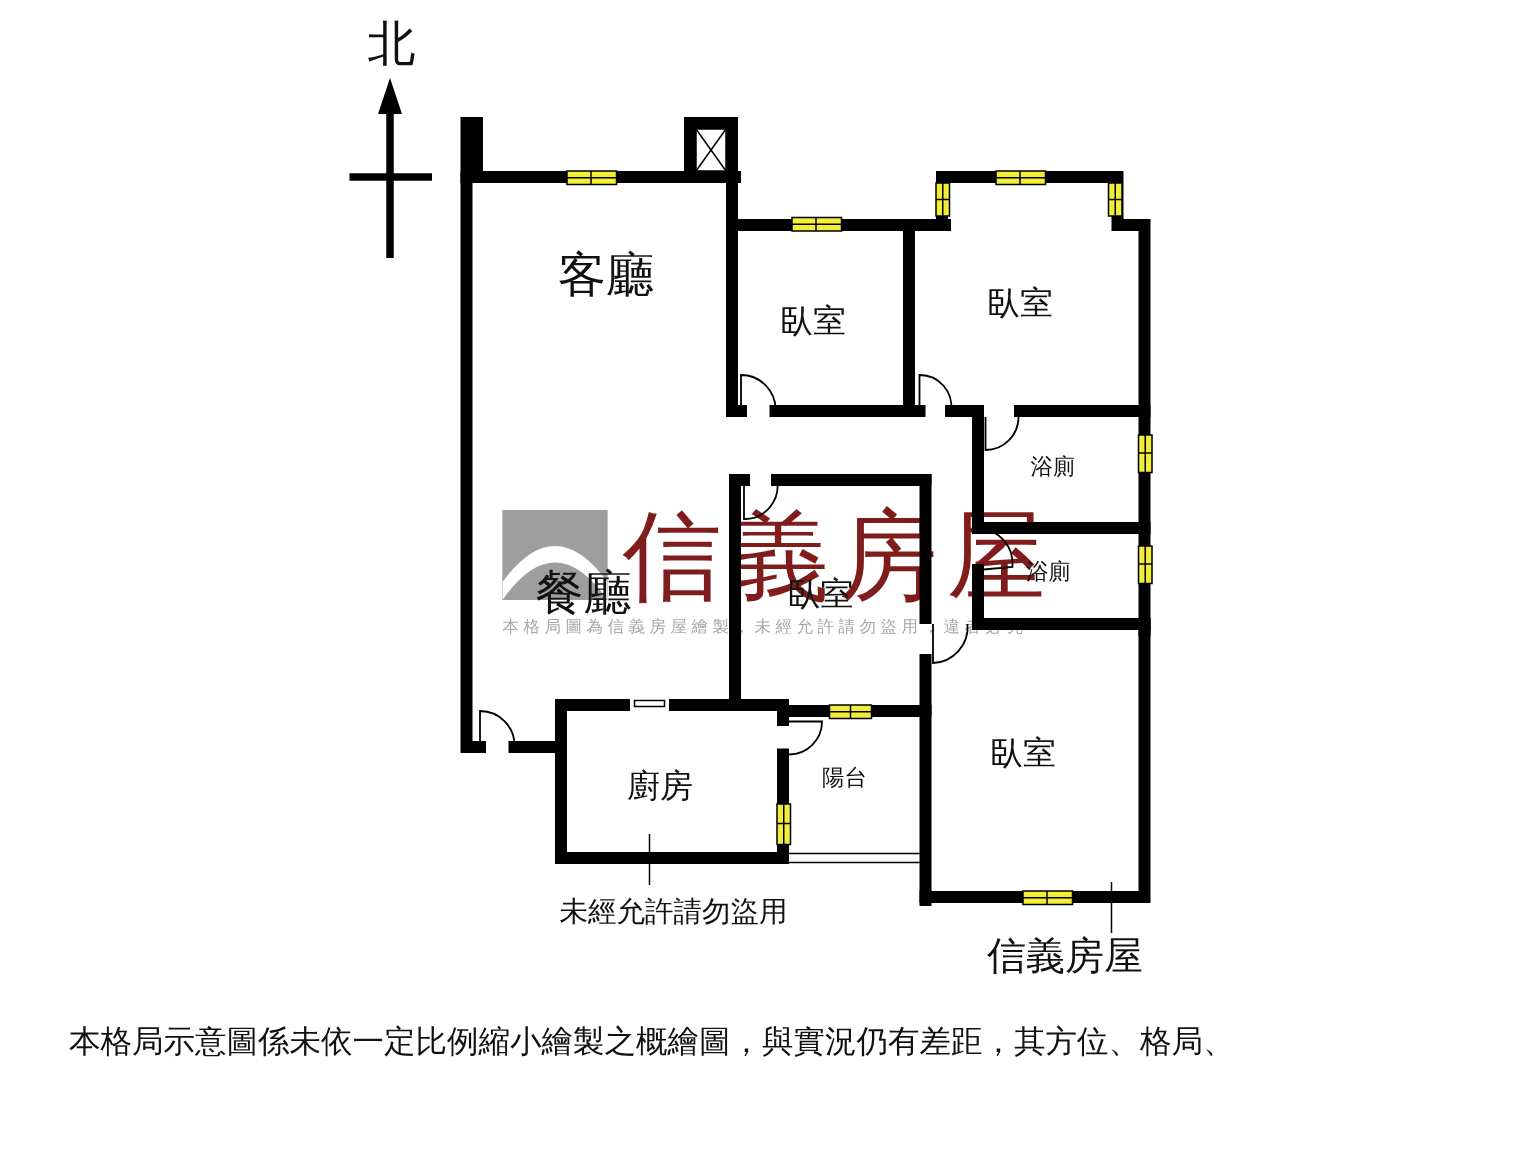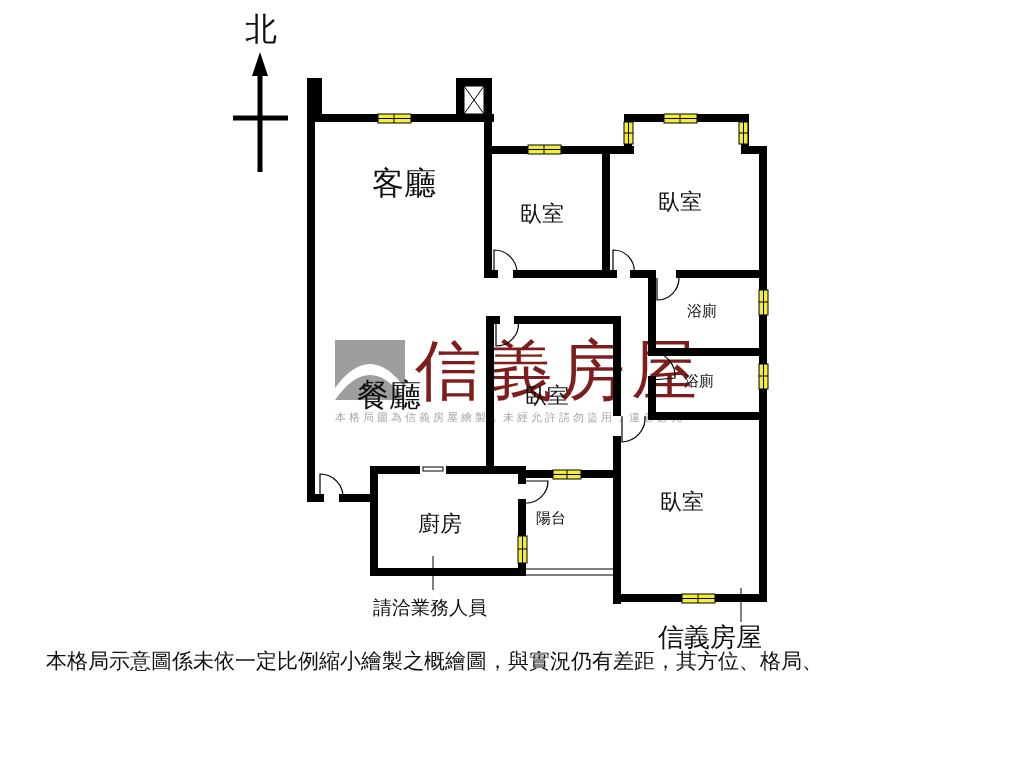--- a/index.html
+++ b/index.html
@@ -7,21 +7,21 @@
   .plan { position: absolute; left: 0; top: 0; }
   .room-label { position: absolute; color: #111; font-family: "DejaVu Sans", sans-serif; white-space: nowrap; }
   .lg { font-size: 32px; }
   .md { font-size: 22px; }
   .sm { font-size: 15px; }
   .note-label { position: absolute; color: #111; white-space: nowrap; }
   .north { position: absolute; left: 245px; top: 8px; font-size: 32px; color: #111; font-family: "DejaVu Serif", serif; }
   .wm-logo { position: absolute; left: 335px; top: 340px; width: 70px; height: 60px; background: #9e9e9e; }
   .wm-text { position: absolute; left: 415px; top: 326px; font-size: 66px; color: #7f1d1d; letter-spacing: 6px; font-family: "DejaVu Sans", sans-serif; white-space: nowrap; }
   .wm-small { position: absolute; left: 335px; top: 410px; font-size: 11px; color: #a8a8a8; letter-spacing: 3px; white-space: nowrap; }
-  .disclaimer { position: absolute; left: 46px; top: 647px; width: 940px; font-size: 21px; line-height: 29px; color: #111; font-family: "DejaVu Serif", serif; }
+  .disclaimer { position: absolute; left: 46px; top: 680px; width: 940px; font-size: 21px; line-height: 29px; color: #111; font-family: "DejaVu Serif", serif; }
   .disclaimer div { white-space: nowrap; }
 </style>
 </head>
 <body>
 
 <div class="wm-logo">
   <svg width="70" height="60" viewBox="0 0 70 60">
       <rect width="70" height="60" fill="#9e9e9e"></rect>
       <path d="M0 60 Q35 10 70 60 L70 48 Q35 0 0 48 Z" fill="#ffffff"></path>
     </svg>
@@ -149,20 +149,20 @@
 
 <div class="room-label lg" style="left:372px;top:162px;">客廳</div>
 <div class="room-label lg" style="left:357px;top:374px;">餐廳</div>
 <div class="room-label md" style="left:520px;top:199px;">臥室</div>
 <div class="room-label md" style="left:658px;top:187px;">臥室</div>
 <div class="room-label md" style="left:525px;top:381px;">臥室</div>
 <div class="room-label md" style="left:660px;top:487px;">臥室</div>
 <div class="room-label sm" style="left:687px;top:302px;">浴廁</div>
 <div class="room-label sm" style="left:684px;top:372px;">浴廁</div>
 <div class="room-label md" style="left:418px;top:509px;font-family:Liberation Serif, serif;">廚房</div>
-<div class="room-label sm" style="left:536px;top:509px;text-align:center;">陽台</div>
+<div class="room-label sm" style="left:548px;top:509px;text-align:center;">陽台</div>
 
-<div class="note-label" style="left:373px;top:595px;font-size:19px;">請洽業務人員</div>
+<div class="note-label" style="left:373px;top:595px;font-size:19px;">未經允許請勿盜用</div>
 <div class="note-label" style="left:658px;top:620px;font-size:26px;">信義房屋</div>
 
 <div class="disclaimer">
   <div>本格局示意圖係未依一定比例縮小繪製之概繪圖，與實況仍有差距，其方位、格局、</div>
 </div>
 
 </body></html>

